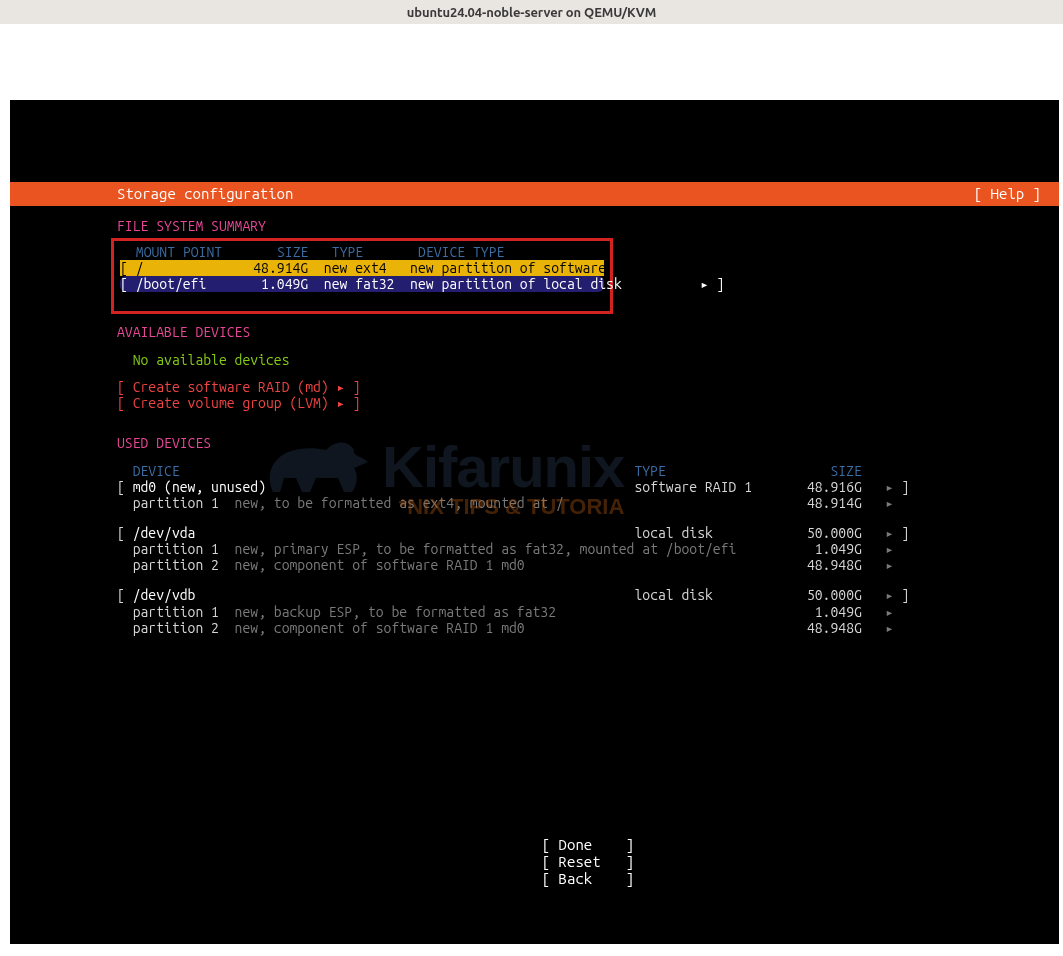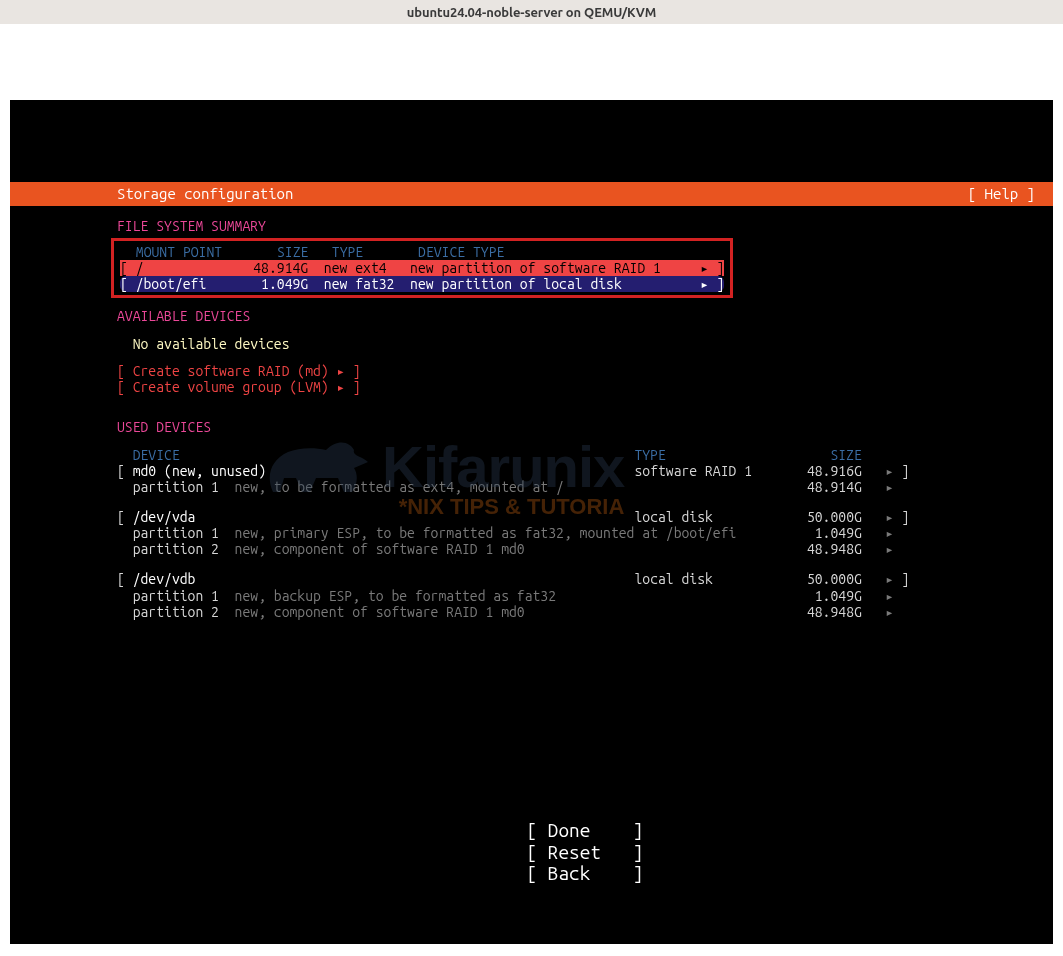--- a/index.html
+++ b/index.html
@@ -28,21 +28,21 @@
     }
 
     .below-title {
       height: 76px;
       background: #ffffff;
     }
 
     
     .term {
       position: relative;
-      margin: 0 10px 10px 10px;
+      margin: 0 4px 10px 10px;
       background: #000000;
       color: #d7d7d7;
       height: 844px;
       padding-top: 82px;
     }
 
     
     .obar {
       background: #e95420;
       color: #ffffff;
@@ -58,64 +58,64 @@
     .content {
       padding: 0 0 0 107px;
     }
 
     .sec { color: #ec4899; font-weight: 400; margin: 6px 0 4px 0; }
     .sec.fs { margin-top: 0; }
 
     
     .redbox {
       border: 3px solid #d22222;
-      padding: 3px 6px 3px 6px;
+      padding: 3px 6px 19px 6px;
       margin: 2px 0 10px -6px;
-      width: 622px;
+      width: 502px;
     }
 
     .heads {
       color: #3b6ea5;
       white-space: pre;
       padding-left: 8px;
     }
 
     .fsrow {
       white-space: pre;
       color: #ffffff;
     }
     .fsrow.sel {
-      background: #ef4444;
+      background: #eab308;
       color: #000000;
       display: inline-block;
       width: 100%;
     }
     .fsrow.alt { background: #241e70; display: inline-block; width: 100%; border-radius: 6px; }
 
-    .muted { color: #fef9c3; white-space: pre; }
+    .muted { color: #84cc16; white-space: pre; }
     .link  { color: #ef4444; white-space: pre; }
 
     .devheads {
       color: #3b6ea5;
       white-space: pre;
     }
 
     .drow { white-space: pre; color: #d7d7d7; }
     .drow .white { color: #ffffff; }
     .drow .grey  { color: #7a7a7a; }
 
     .gap { height: 14px; }
 
     
     .btns {
       text-align: center;
       color: #ffffff;
       white-space: pre;
       margin-top: 200px;
-      font-size: 19px;
+      font-size: 15px;
     }
 
     
     .wm {
       position: absolute;
       left: 248px;
       top: 322px;
       opacity: 0.38;
       pointer-events: none;
       color: #2a3c52;

